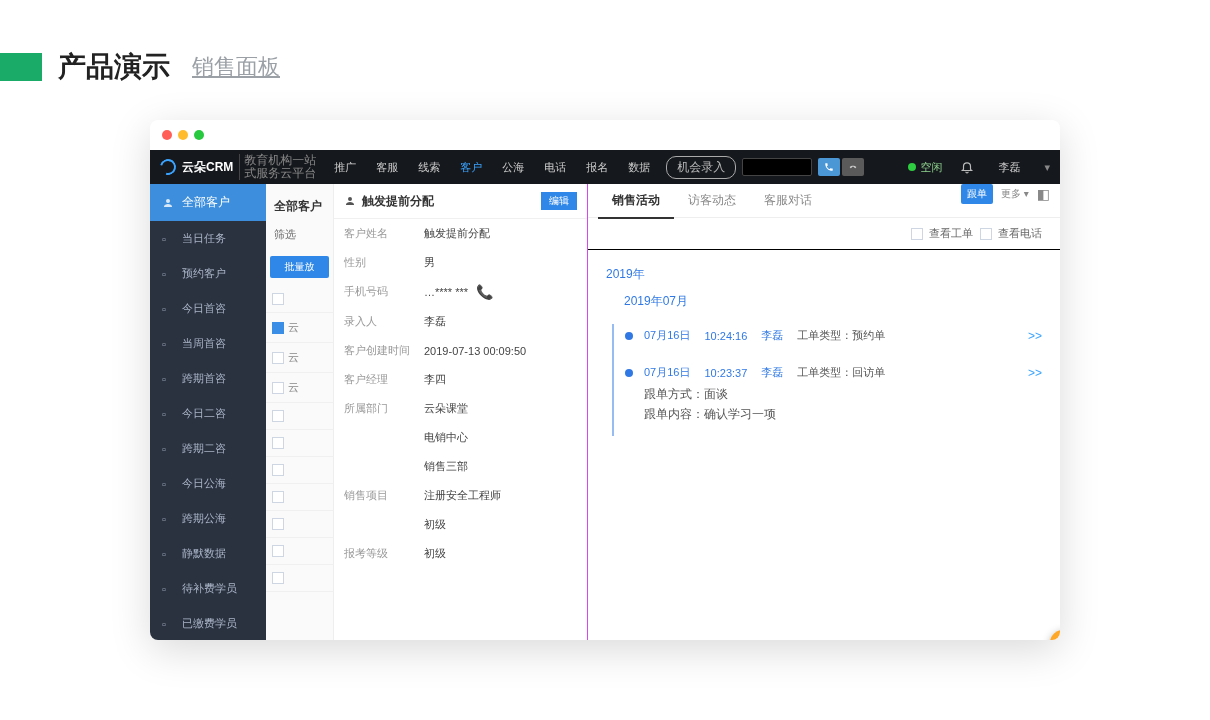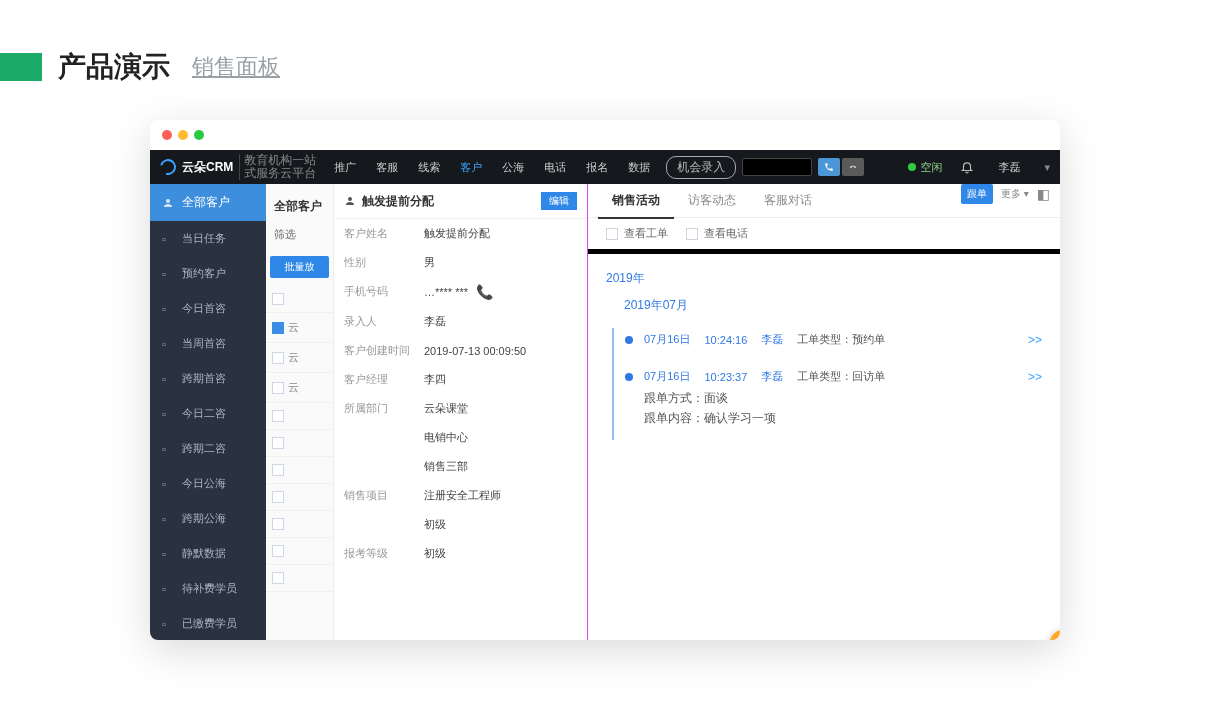--- a/index.html
+++ b/index.html
@@ -60,21 +60,21 @@
     .field-val{color:#444;padding-left:10px;display:flex;align-items:center;gap:8px}
     .phone-icon{color:#2ecc40;font-size:14px}
     .activity{flex:1;background:#fff;display:flex;flex-direction:column}
     .tabs{display:flex;align-items:flex-start;background:#fff;border-bottom:1px solid #eee;padding:0 10px;height:34px}
     .tab{padding:8px 14px;font-size:12px;color:#888;cursor:pointer}
     .tab.active{color:#333;font-weight:bold;border-bottom:2px solid #333}
     .tab-right{margin-left:auto;display:flex;align-items:center;gap:8px}
     .mini-btn{background:#2f88e8;color:#fff;font-size:10px;padding:3px 6px;border-radius:2px}
     .more{font-size:10px;color:#888}
     .cols-ico{font-size:14px;color:#888}
-    .filter-row{display:flex;align-items:center;gap:18px;padding:8px 18px;border-bottom:5px solid #000000;font-size:11px;color:#666}
+    .filter-row{display:flex;align-items:center;justify-content:flex-end;gap:7px;padding:8px 18px;border-bottom:1px solid #000000;font-size:11px;color:#666}
     .chklabel{display:flex;align-items:center;gap:6px}
     .timeline{padding:16px 18px;font-size:12px;color:#666;position:relative}
     .tl-year{color:#3079e4;font-size:12px;margin-bottom:10px}
     .tl-month{color:#3079e4;margin:6px 0 10px 18px}
     .tl-line{position:absolute;left:24px;top:74px;bottom:20px;width:2px;background:#3079e4;opacity:.5}
     .tl-item{position:relative;margin-left:28px;padding:8px 0 14px 10px}
     .tl-dot{position:absolute;left:-9px;top:12px;width:8px;height:8px;background:#3079e4;border-radius:50%}
     .tl-head{display:flex;align-items:center;gap:14px;color:#3079e4;font-size:11px}
     .tl-head .type{color:#555}
     .tl-expand{margin-left:auto;color:#3aa3ff;font-size:12px}

